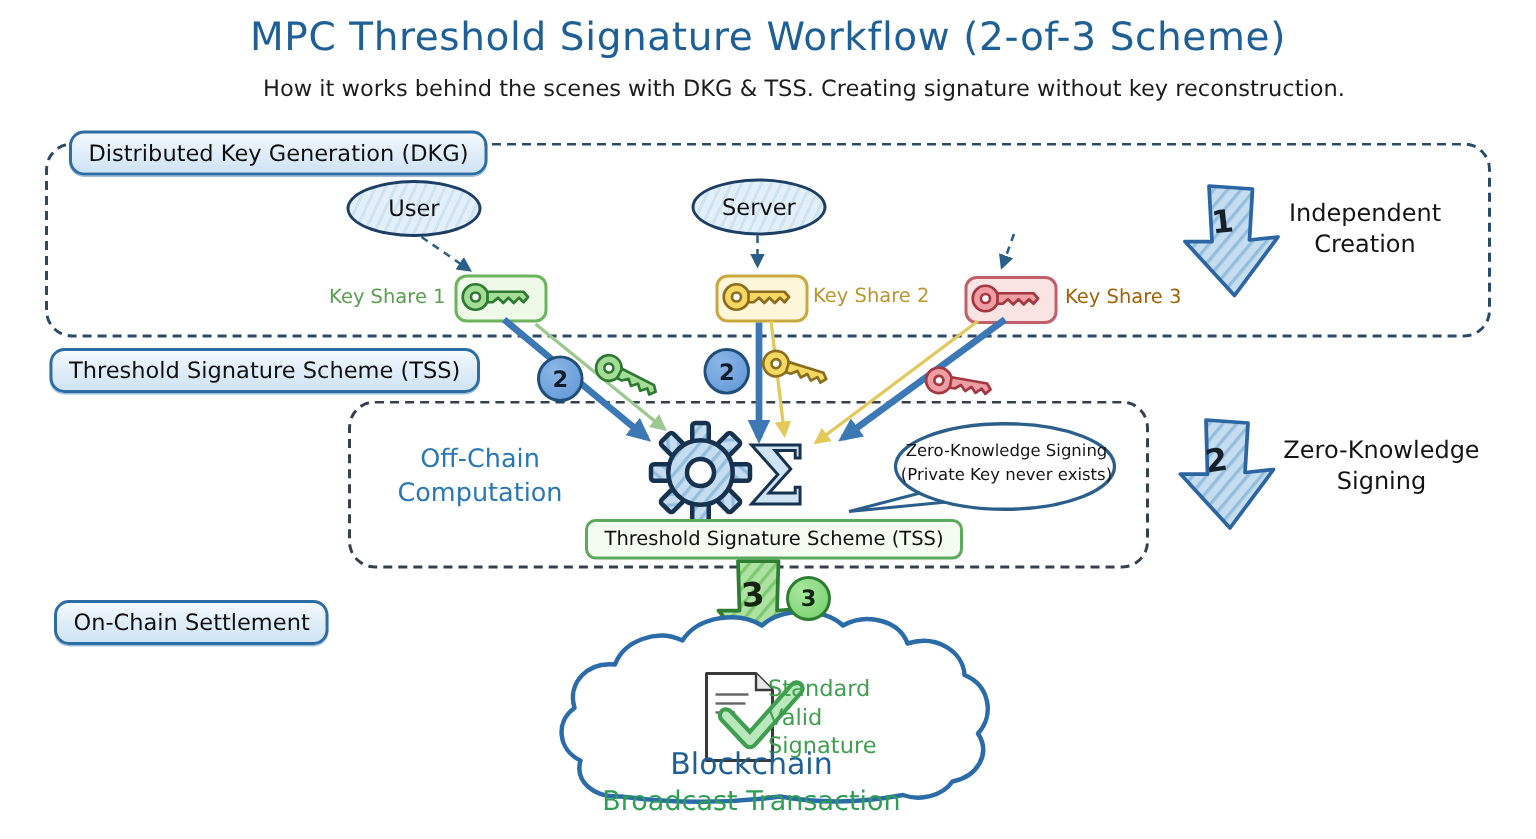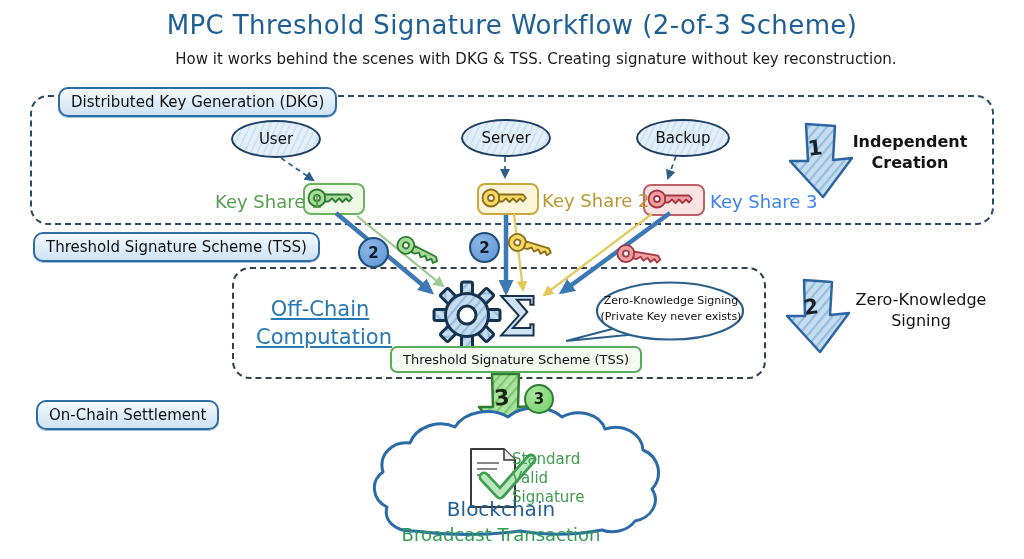--- a/index.html
+++ b/index.html
@@ -12,62 +12,62 @@
   .title{left:0;top:10px;width:1024px;text-align:center;font-size:26px;font-weight:normal;
          color:#1e6096;letter-spacing:.4px;}
   .subtitle{left:0;top:50px;width:1024px;text-align:center;font-size:15px;color:#1c1c1c;margin-left:24px;}
   .dkgbox{left:30px;top:95px;width:960px;height:126px;border:2px dashed #2b4a68;border-radius:18px;}
   .offbox{left:232px;top:267px;width:530px;height:108px;border:2px dashed #36404c;border-radius:18px;}
 
   .chip{display:inline-flex;align-items:center;justify-content:center;
         background:linear-gradient(180deg,#f4f9fd 0%,#dcebf8 60%,#cfe3f4 100%);
         border:2px solid #2c6da6;border-radius:10px;font-size:15px;color:#101010;
         padding:2px 11px;box-shadow:0 1px 0 #9fc0da;white-space:nowrap;}
-  .chip-dkg{left:58px;top:87px;height:22px;}
+  .chip-dkg{left:46px;top:87px;height:22px;}
   .chip-tss{left:33px;top:232px;height:22px;}
   .chip-onchain{left:36px;top:400px;height:22px;}
   .chip-engine{left:390px;top:346px;height:19px;background:#f4fbf0;border:2px solid #5cab5c;
                border-radius:7px;font-size:13px;box-shadow:none;}
 
   .party{display:flex;align-items:center;justify-content:center;width:86px;height:34px;
          border:2px solid #1c3f63;border-radius:50%;font-size:15px;color:#101010;
          background:repeating-linear-gradient(115deg,#e3f0fa 0 4px,#cfe3f3 4px 6px);}
   .p-user{left:231px;top:120px;}
   .p-server{left:461px;top:119px;}
   .p-backup{left:636px;top:119px;width:90px;}
 
   .share{width:58px;height:28px;border-radius:8px;border:2px solid;}
   .s1{left:303px;top:183px;border-color:#6cb45e;background:#eef9e8;}
   .s2{left:477px;top:183px;border-color:#c9a93e;background:#fdf6d8;}
   .s3{left:643px;top:184px;border-color:#c2606a;background:#fae3e3;}
 
-  .sharelabel{font-size:18px;white-space:nowrap;}
+  .sharelabel{font-size:13px;white-space:nowrap;}
   .sl1{left:215px;top:191px;width:82px;text-align:right;color:#57a04e;}
   .sl2{left:542px;top:190px;color:#b8972f;}
-  .sl3{left:710px;top:191px;color:#3b82f6;}
+  .sl3{left:710px;top:191px;color:#a16207;}
 
   .badge2{display:flex;align-items:center;justify-content:center;width:27px;height:27px;
           border-radius:50%;border:2px solid #1f4e79;font-size:15px;font-weight:bold;color:#0d1b2a;
           background:radial-gradient(circle at 35% 30%,#8cb6e6,#5e95d6);}
   .b2a{left:358px;top:237px;} .b2b{left:469px;top:232px;}
   .badge3{display:flex;align-items:center;justify-content:center;width:26px;height:26px;
           border-radius:50%;border:2px solid #2e7d32;font-size:15px;font-weight:bold;color:#10240f;
           background:radial-gradient(circle at 35% 30%,#a9e79e,#74cf6a);left:524px;top:384px;}
 
   .stepnum{font-size:21px;font-weight:bold;color:#15202b;text-align:center;}
   .n1{left:800px;top:136px;width:30px;transform:rotate(-6deg);}
   .n2{left:796px;top:295px;width:30px;transform:rotate(-8deg);}
   .n3{left:488px;top:385px;width:28px;font-size:22px;transform:rotate(-5deg);color:#13240f;}
 
   .steplabel{font-size:16px;color:#141414;text-align:center;line-height:1.3;}
-  .lab1{left:850px;top:132px;width:120px;font-weight:bold;}
+  .lab1{left:850px;top:132px;width:120px;}
   .lab2{left:845px;top:290px;width:152px;}
 
-  .offlabel{left:256px;top:295px;width:128px;text-align:center;font-size:21px;line-height:1.35;
-            color:#2878b5;text-decoration:underline;}
+  .offlabel{left:256px;top:295px;width:128px;text-align:center;font-size:17px;line-height:1.35;
+            color:#2878b5;}
 
   .bubbletext{left:596px;top:293px;width:150px;text-align:center;font-size:11px;line-height:1.45;
               color:#141414;}
 
   .cloudlabel{left:446px;top:497px;width:110px;text-align:center;font-size:20px;color:#1e6096;}
   .siglabel{left:512px;top:450px;width:110px;font-size:15px;line-height:1.25;
             color:#3f9e4f;}
   .footerlabel{left:395px;top:524px;width:212px;text-align:center;font-size:18px;color:#2f9e55;}
 </style>
 </head>
@@ -201,21 +201,20 @@
   <div class="abs z3 title">MPC Threshold Signature Workflow (2-of-3 Scheme)</div>
   <div class="abs z3 subtitle">How it works behind the scenes with DKG &amp; TSS. Creating signature without key reconstruction.</div>
 
   <div class="abs z3 chip chip-dkg">Distributed Key Generation (DKG)</div>
   <div class="abs z3 chip chip-tss">Threshold Signature Scheme (TSS)</div>
   <div class="abs z3 chip chip-onchain">On-Chain Settlement</div>
   <div class="abs z3 chip chip-engine">Threshold Signature Scheme (TSS)</div>
 
   <div class="abs z3 party p-user">User</div>
   <div class="abs z3 party p-server">Server</div>
-  <div class="abs z3 party p-backup">Backup</div>
 
   <div class="abs z3 sharelabel sl1">Key Share 1</div>
   <div class="abs z3 sharelabel sl2">Key Share 2</div>
   <div class="abs z3 sharelabel sl3">Key Share 3</div>
 
   <div class="abs z3 badge2 b2a">2</div>
   <div class="abs z3 badge2 b2b">2</div>
 
   <div class="abs z3 stepnum n1">1</div>
   <div class="abs z3 steplabel lab1">Independent Creation</div>

